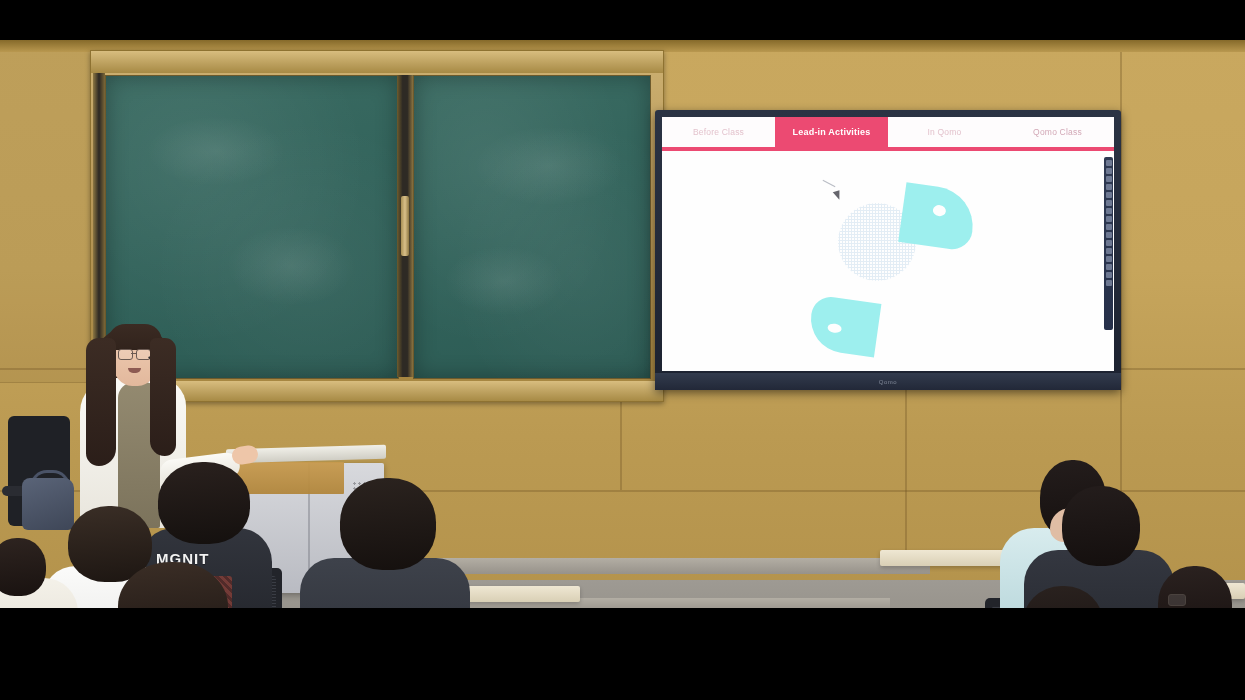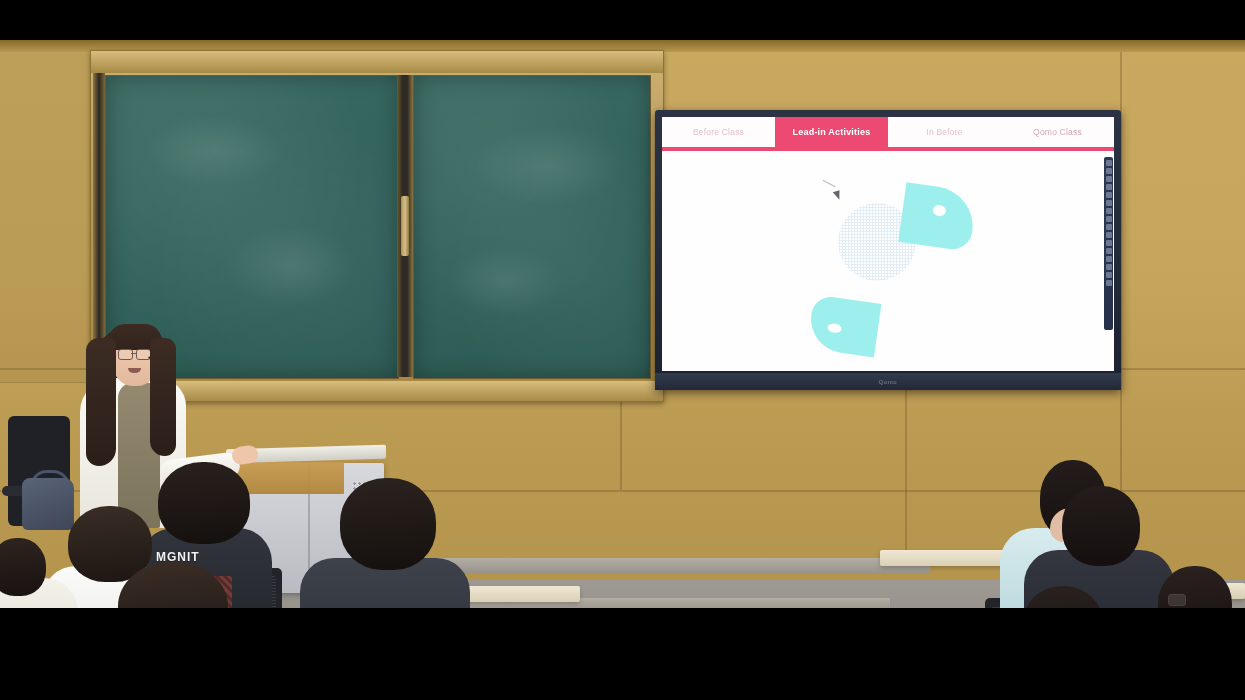--- a/index.html
+++ b/index.html
@@ -165,21 +165,21 @@
       background:#1f2126;border-radius:6px;}
   .side-chair-arm{position:absolute;left:2px;top:448px;width:72px;height:10px;
       background:#2a2c32;border-radius:5px;}
   .bag{position:absolute;left:22px;top:440px;width:52px;height:52px;
       background:linear-gradient(160deg,#5a6478,#3e4657);border-radius:8px 10px 6px 6px;}
   .bag-strap{position:absolute;left:30px;top:432px;width:34px;height:14px;
       border:3px solid #4a5367;border-bottom:none;border-radius:18px 18px 0 0;}
 
   
   .shirt-text{position:absolute;font-weight:bold;color:#f2f2f2;
-      letter-spacing:1px;font-size:12px;text-shadow:0 1px 1px rgba(0,0,0,.4);}
+      letter-spacing:1px;font-size:15px;text-shadow:0 1px 1px rgba(0,0,0,.4);}
 
   
   .floor{position:absolute;left:0;bottom:0;width:1245px;height:120px;
       background:linear-gradient(180deg,#9e9a93,#868279);}
   .step{position:absolute;background:linear-gradient(180deg,#b3aea4,#97928a);}
 </style>
 </head>
 <body>
 
 <div id="stage">
@@ -220,21 +220,21 @@
       <div class="display-screen">
 
         <div class="tabbar">
           <div class="tab inactive faint">
             <span>Before Class</span>
           </div>
           <div class="tab active">
             <span>Lead-in Activities</span>
           </div>
           <div class="tab inactive faint">
-            <span>In Before</span>
+            <span>In Qomo</span>
           </div>
           <div class="tab inactive">
             <span>Qomo Class</span>
           </div>
         </div>
         <div class="tabbar-underline"></div>
 
         <div class="slide">
           <div class="ring-dots"></div>
 

